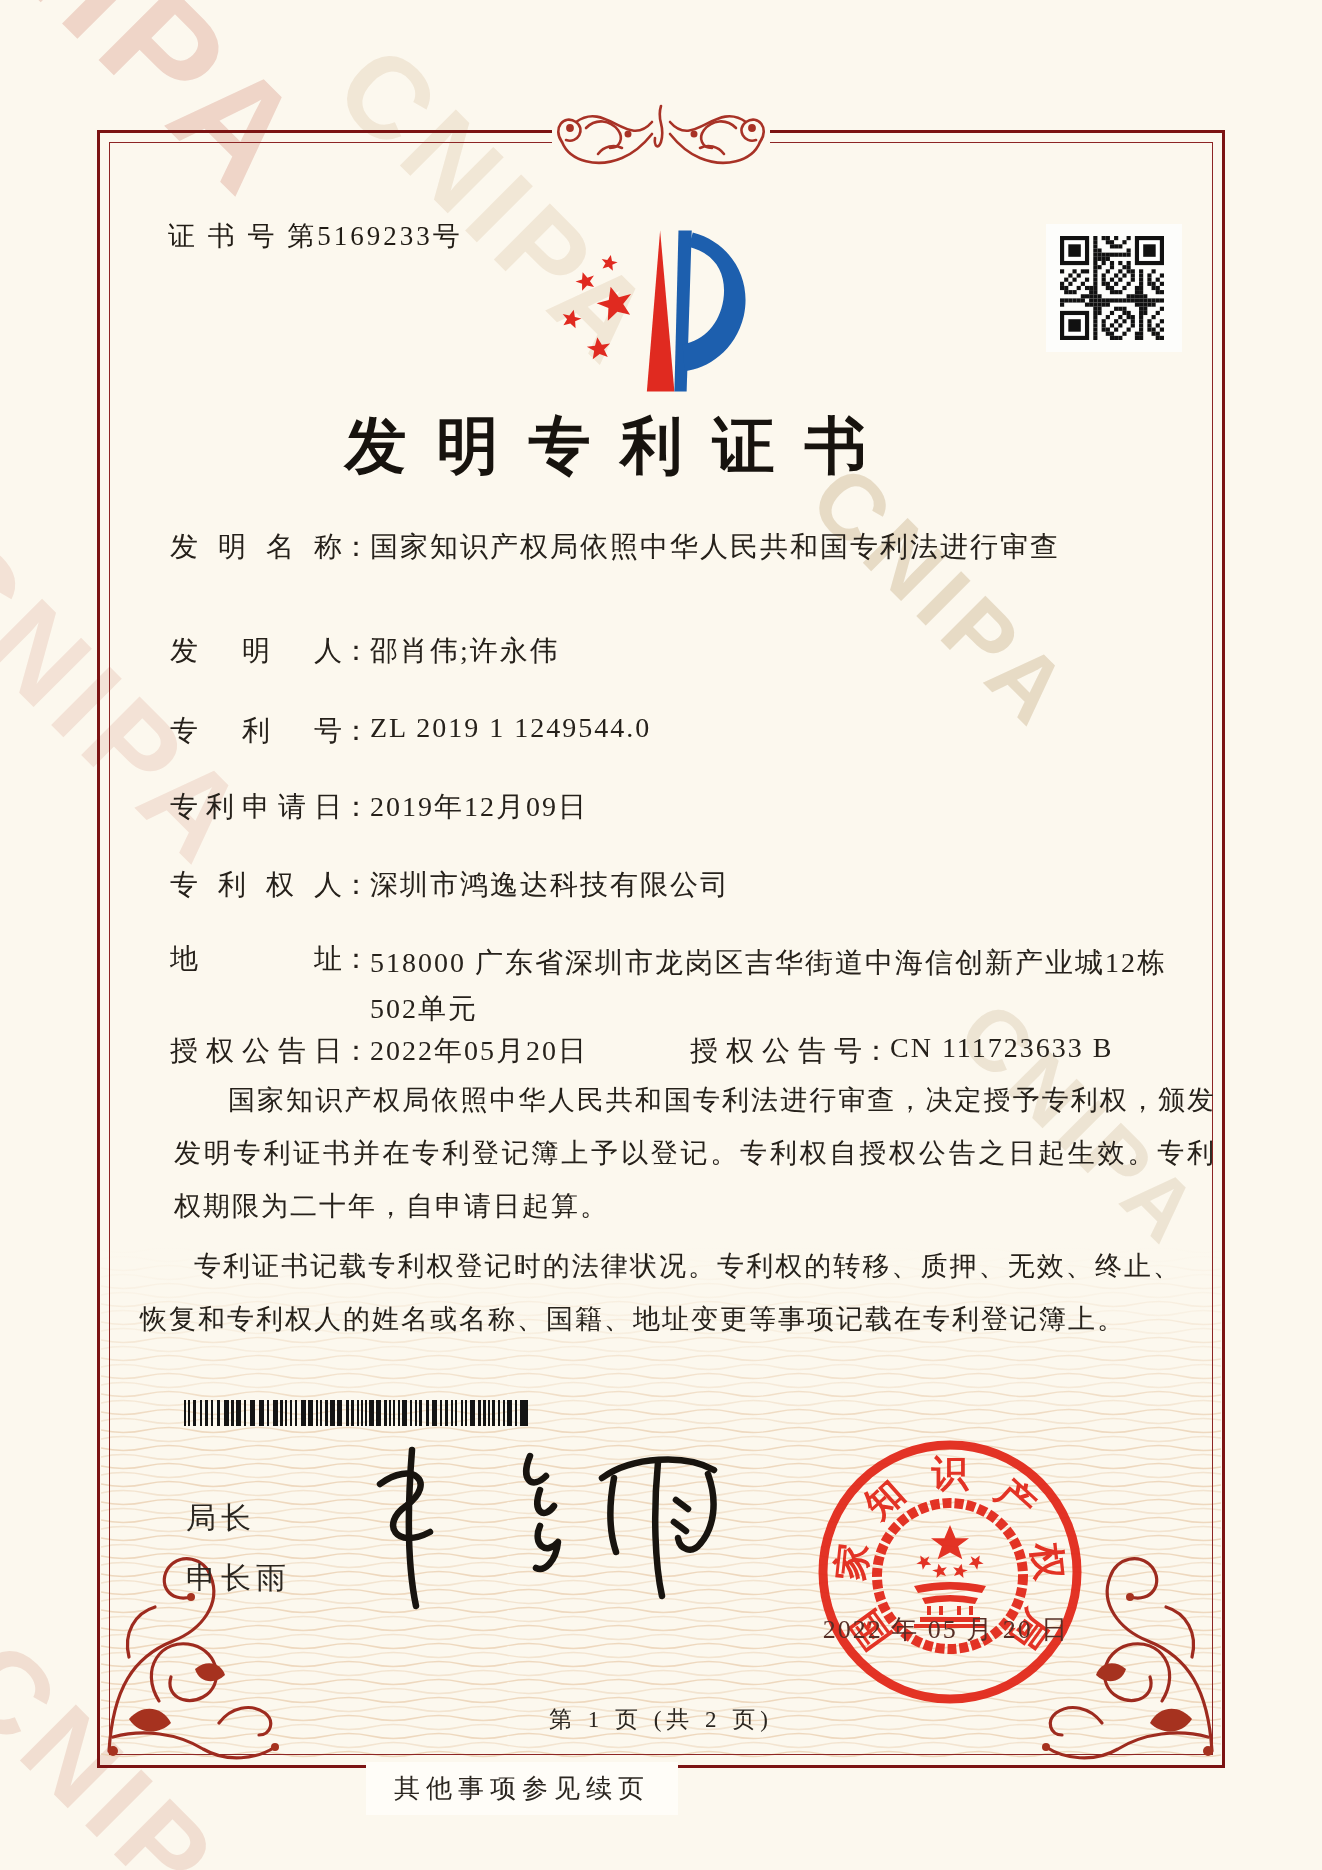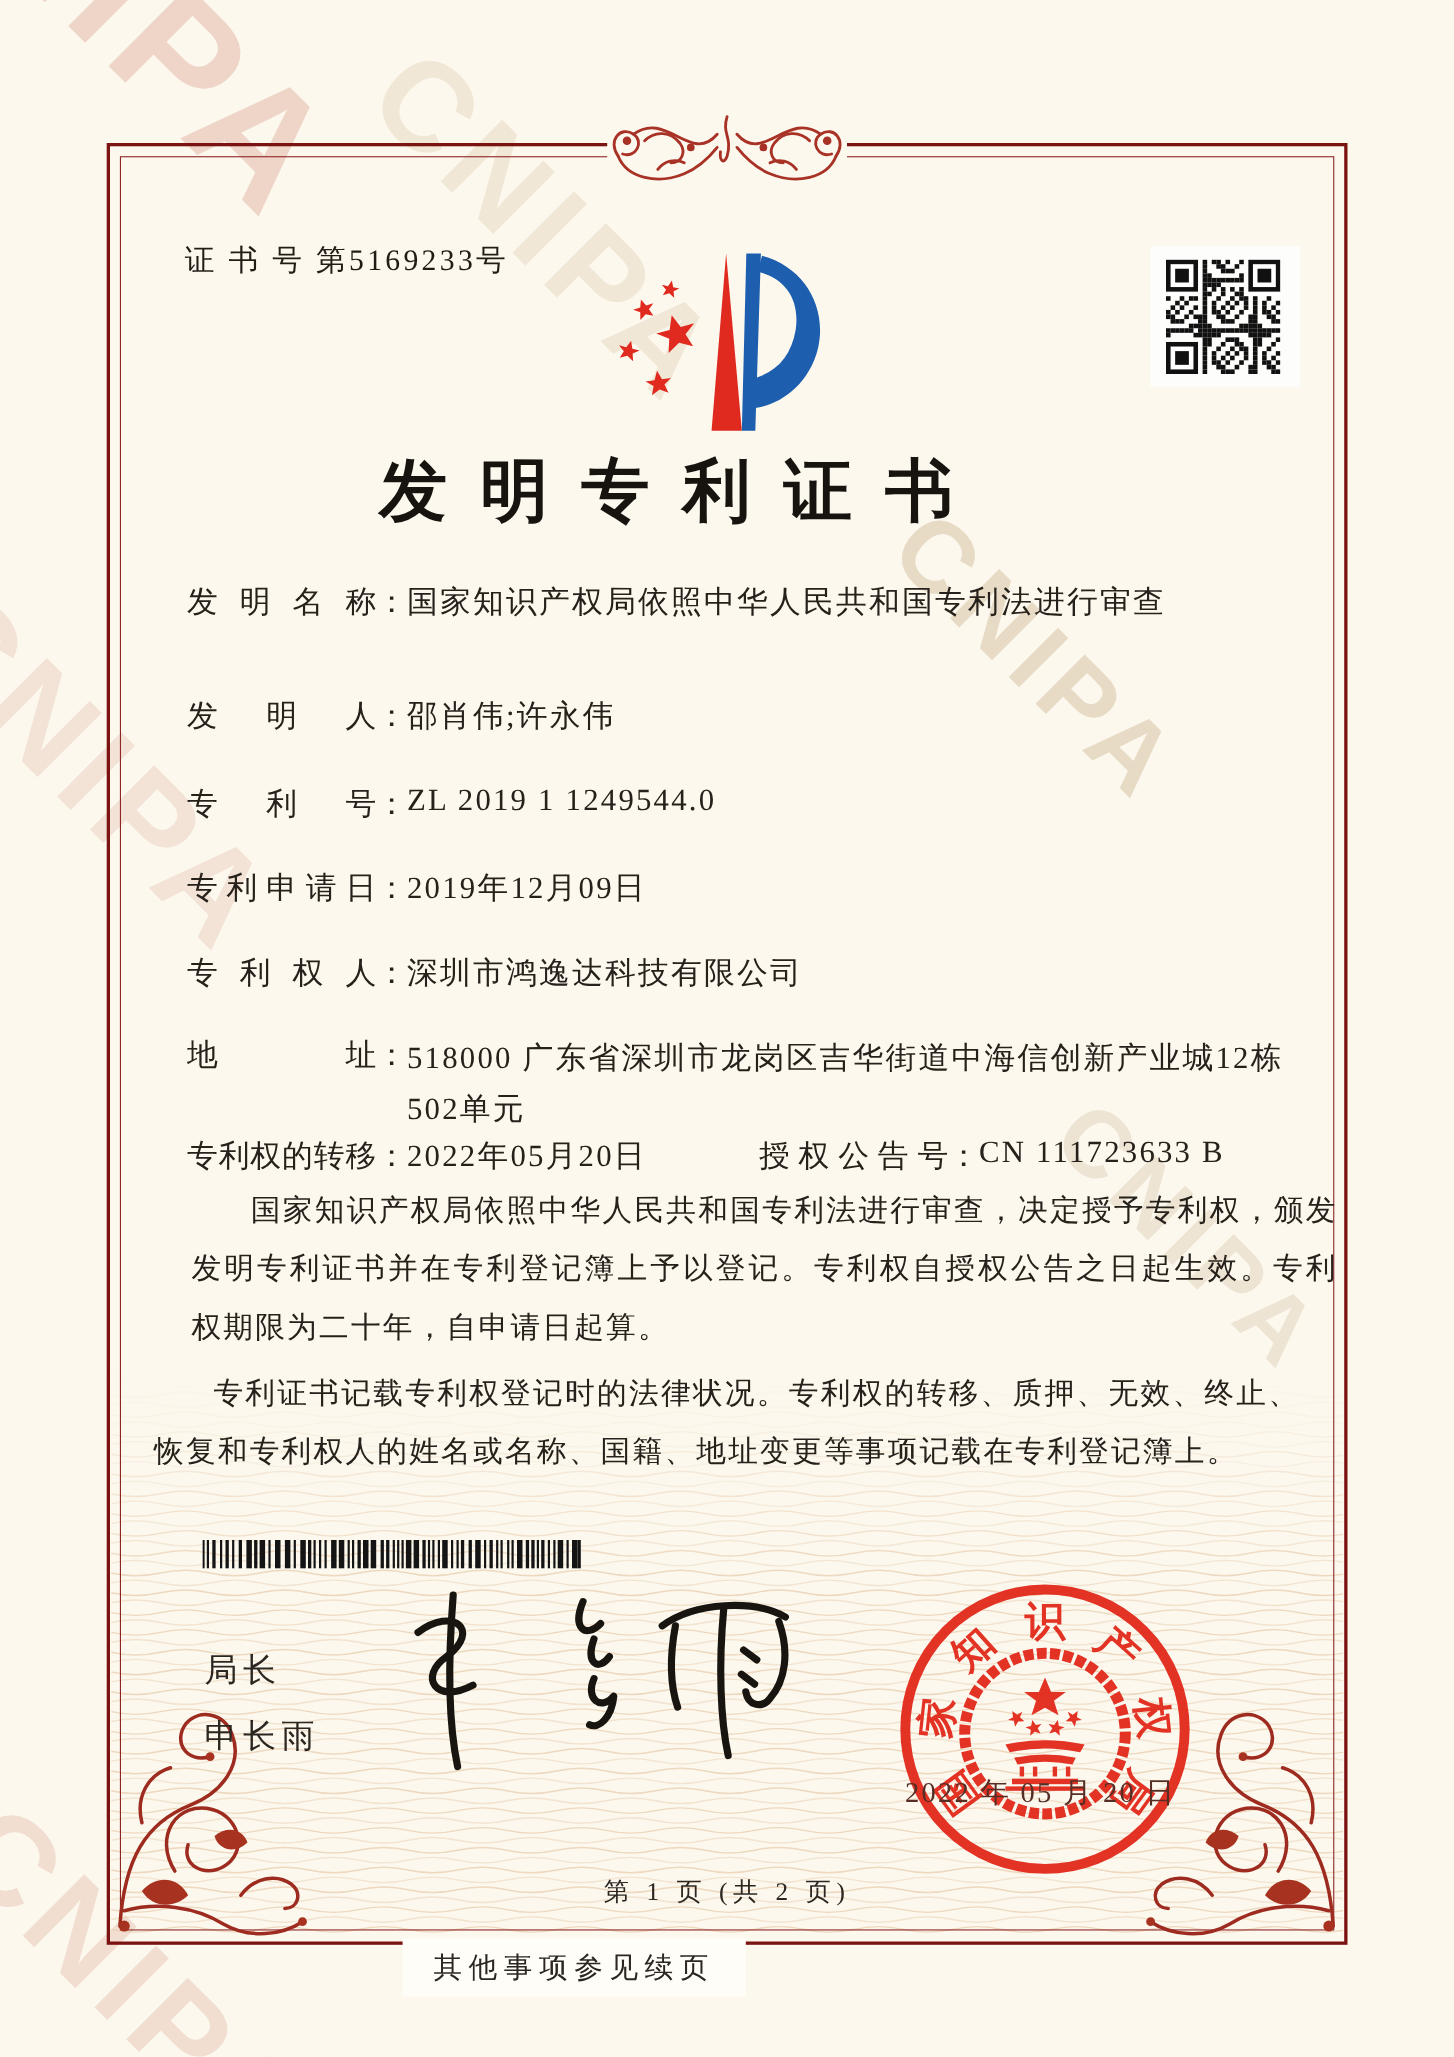--- a/index.html
+++ b/index.html
@@ -471,21 +471,21 @@
   <span class="lab">专利权人</span>
     <span class="col">：</span>
     <span class="val">深圳市鸿逸达科技有限公司</span>
 </div>
 <div class="row r6">
   <span class="lab">地址</span>
     <span class="col">：</span>
     <span class="val">518000 广东省深圳市龙岗区吉华街道中海信创新产业城12栋502单元</span>
 </div>
 <div class="row r7a">
-  <span class="lab">专利权的转移</span>
+  <span class="lab">授权公告日</span>
     <span class="col">：</span>
     <span class="val">2022年05月20日</span>
 </div>
 <div class="row r7b">
   <span class="lab">授权公告号</span>
     <span class="col">：</span>
     <span class="val">CN 111723633 B</span>
 </div>
 
 <div class="para p1">国家知识产权局依照中华人民共和国专利法进行审查，决定授予专利权，颁发发明专利证书并在专利登记簿上予以登记。专利权自授权公告之日起生效。专利权期限为二十年，自申请日起算。</div>

